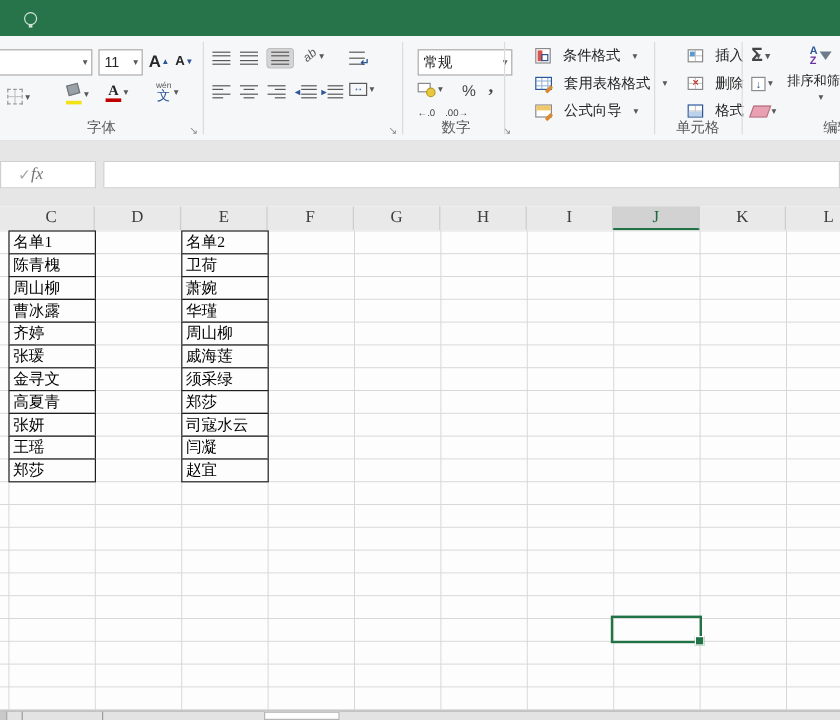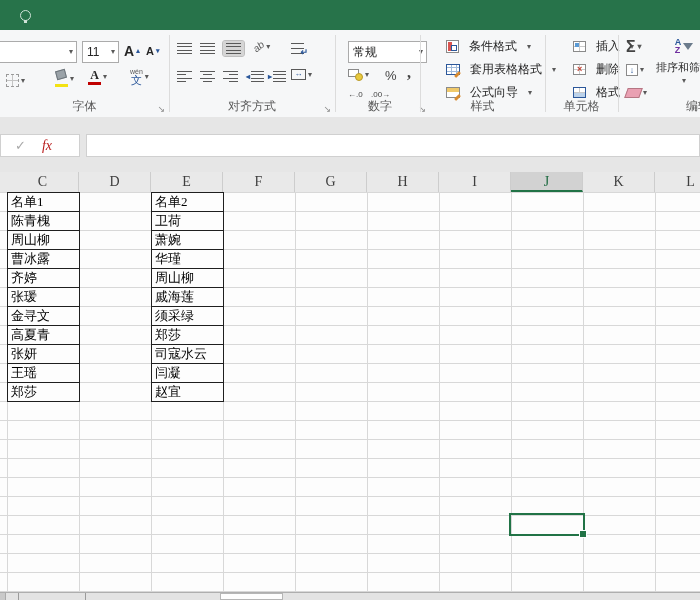--- a/index.html
+++ b/index.html
@@ -84,21 +84,21 @@
   .funnel{width:0;height:0;border-left:5px solid transparent;border-right:5px solid transparent;
      border-top:7px solid #6b7b8c;position:relative;}
   .bigbtn{position:absolute;display:flex;flex-direction:column;align-items:center;}
   .rowbtn{position:absolute;display:flex;align-items:center;gap:10px;font-size:12px;color:#262626;white-space:nowrap;margin-left:20px;}
 
   
   .fbar{position:absolute;left:0;top:117px;width:700px;height:55px;background:#e6e6e6;}
   .fb-left{position:absolute;left:0;top:17px;width:80px;height:23px;background:#fff;
      border:1px solid #d0d0d0;box-sizing:border-box;display:flex;align-items:center;}
   .fb-check{margin-left:14px;color:#a8a8a8;font-size:13px;}
-  .fb-fx{margin-left:16px;font-family:"Liberation Serif",serif;font-style:italic;font-size:14px;color:#b91c1c;}
+  .fb-fx{margin-left:0;font-family:"Liberation Serif",serif;font-style:italic;font-size:14px;color:#737373;}
   .fb-input{position:absolute;left:86px;top:17px;width:614px;height:23px;background:#fff;
      border:1px solid #d0d0d0;box-sizing:border-box;font-size:13px;padding-left:4px;color:#222;}
 
   
   .cheaders{position:absolute;left:0;top:172px;width:700px;height:20px;background:#e9e9e9;}
   .colh{position:absolute;top:0;width:72px;height:20px;box-sizing:border-box;border-right:1px solid #cdcdcd;
      text-align:center;font-family:"Liberation Serif",serif;font-size:14px;color:#3f3f3f;line-height:19px;}
   .colh.sel{background:#d2d2d2;border-bottom:2px solid #217346;color:#1e6b41;}
 
   
@@ -267,21 +267,20 @@
             <i></i>
           <span class="ovl" style="left:-5px;top:1px;font-size:8px;">▸</span>
           </span>
       </div>
       <div class="rbtn" style="left:122px;top:39px;">
         <span style="position:relative;width:15px;height:11px;border:1px solid #595959;box-sizing:border-box;display:inline-block;text-align:center;">
           <span style="position:absolute;left:0;top:-1px;width:100%;font-size:8px;color:#2b579a;font-weight:bold;">↔</span>
         </span>
         <span class="dd">▾</span>
       </div>
-      <div class="glabel">对齐方式</div>
       <span class="launcher" style="right:4px;">↘</span>
     </div>
     <div class="vsep" style="left:335px;"></div>
 
     <div class="rgroup" style="left:345px;width:85px;">
       <div class="combo" style="left:3px;top:11px;width:79px;height:22px;">
         <span class="ctext">常规</span>
         <span class="dd">▾</span>
       </div>
       <div class="rbtn" style="left:3px;top:39px;">
@@ -325,21 +324,20 @@
         <span class="dd">▾</span>
       </div>
       <div class="rowbtn" style="left:6px;top:54px;">
         <span class="ic-cellstyle">
             <span class="row1"></span>
             <span class="brush"></span>
           </span>
         <span>公式向导</span>
         <span class="dd">▾</span>
       </div>
-      <div class="glabel">样式</div>
     </div>
     <div class="vsep" style="left:545px;"></div>
 
     <div class="rgroup" style="left:545px;width:73px;">
       <div class="rowbtn" style="left:8px;top:8px;">
         <span class="ic-grid">
             <span class="ic-ins"></span>
           </span>
         <span>插入</span>
         <span class="dd">▾</span>

